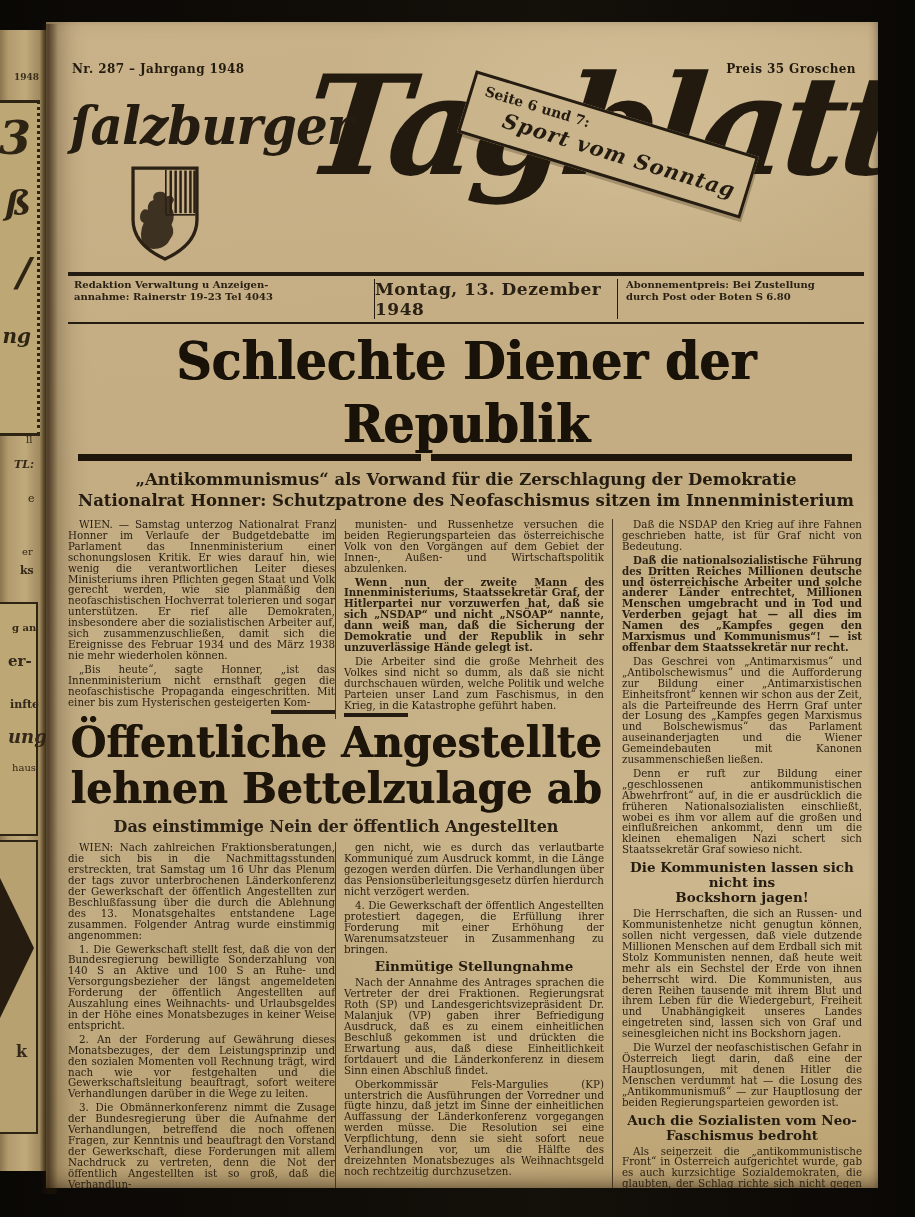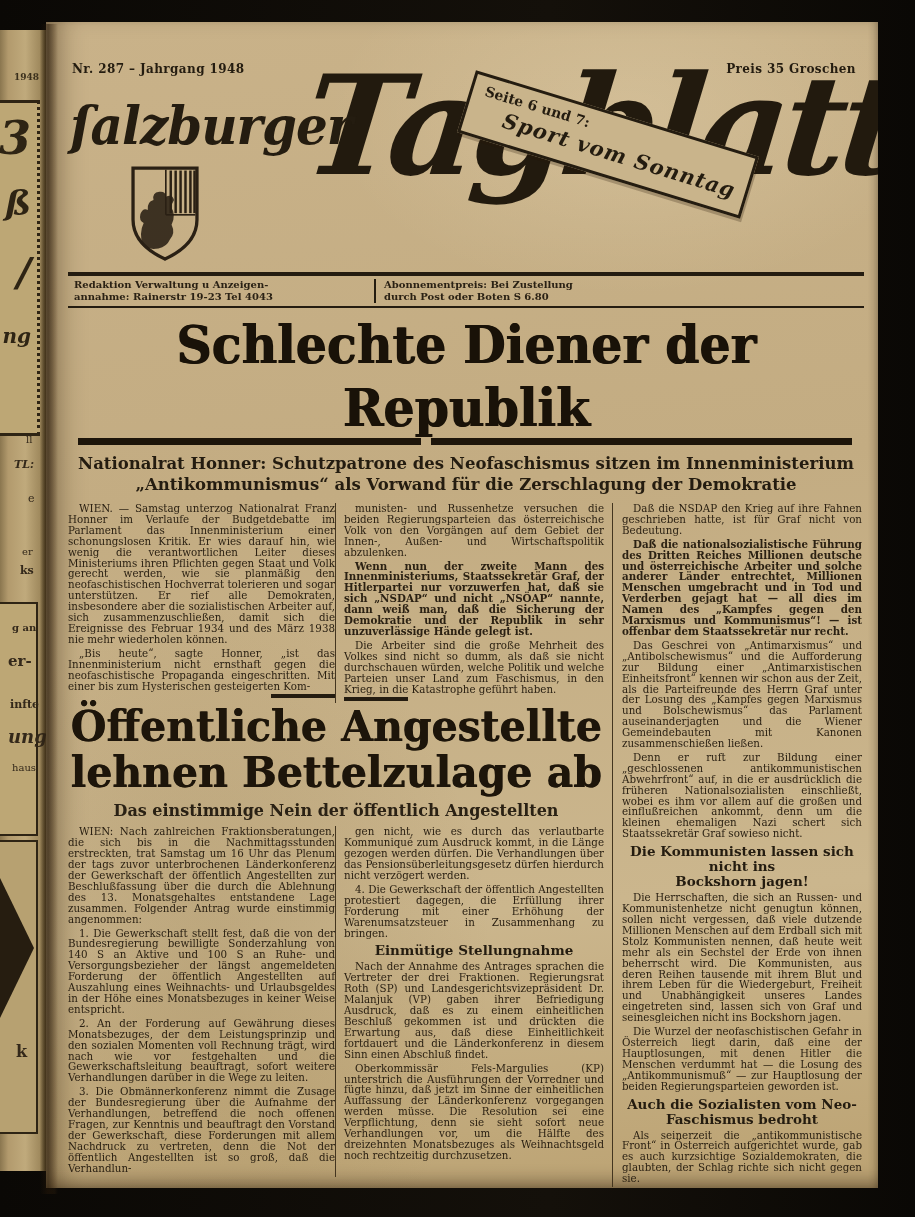--- a/index.html
+++ b/index.html
@@ -171,34 +171,35 @@
         <div class="b2">Sport vom Sonntag</div>
       </div>
     </div>
 
     <div class="rule-thick"></div>
     <div class="dateline">
       <div class="dl-left">
         <div>Redaktion  Verwaltung  u  Anzeigen-</div>
         <div>annahme:  Rainerstr  19-23  Tel  4043</div>
       </div>
+      <div class="dl-center">Montag, 13. Dezember 1948</div>
       <div class="dl-right">
         <div>Abonnementpreis:   Bei   Zustellung</div>
         <div>durch Post oder Boten S 6.80</div>
       </div>
     </div>
 
     <h1 class="mainhead">Schlechte Diener der Republik</h1>
     <div class="head-bars">
       <span class="hb1"></span>
         <span class="hb2"></span>
     </div>
     <div class="deck">
+      <div>„Antikommunismus“ als Vorwand für die Zerschlagung der Demokratie</div>
       <div>Nationalrat Honner: Schutzpatrone des Neofaschismus sitzen im Innenministerium</div>
-      <div>„Antikommunismus“ als Vorwand für die Zerschlagung der Demokratie</div>
     </div>
 
     <div class="bodygrid">
       <div class="leftzone">
 
         <div class="twocol">
           <div class="col">
             <p class="body">WIEN. — Samstag unterzog Nationalrat Franz Honner im Verlaufe der Budgetdebatte im Parlament das Innenministerium einer schonungslosen Kritik. Er wies darauf hin, wie wenig die verantwortlichen Leiter dieses Ministeriums ihren Pflichten gegen Staat und Volk gerecht werden, wie sie planmäßig den neofaschistischen Hochverrat tolerieren und sogar unterstützen. Er rief alle Demokraten, insbesondere aber die sozialistischen Arbeiter auf, sich zusammenzuschließen, damit sich die Ereignisse des Februar 1934 und des März 1938 nie mehr wiederholen können.</p>
             <p class="body">„Bis heute“, sagte Honner, „ist das Innenministerium nicht ernsthaft gegen die neofaschistische Propaganda eingeschritten. Mit einer bis zum Hysterischen gesteigerten Kom-</p>
             <div class="end-dash right"></div>

